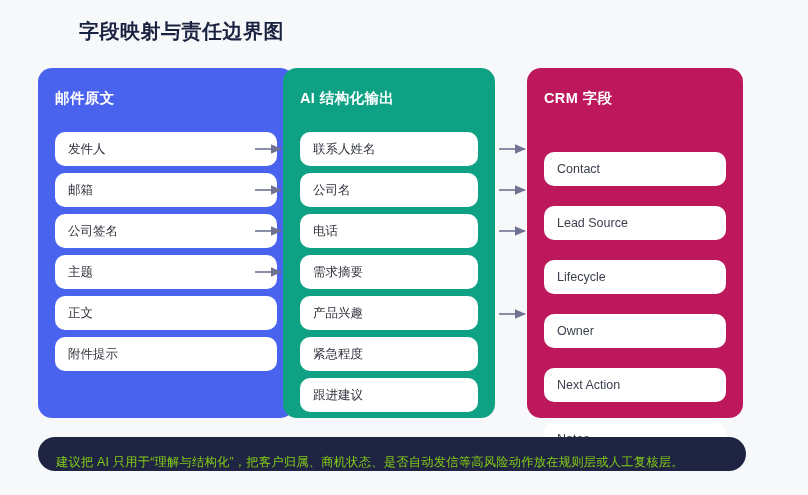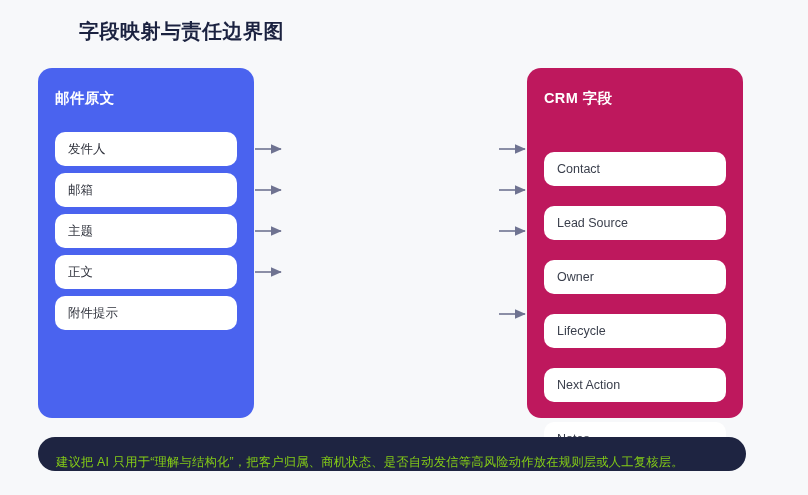--- a/index.html
+++ b/index.html
@@ -35,21 +35,21 @@
   }
 
   .panel {
     position: absolute;
     top: 68px;
     height: 350px;
     border-radius: 14px;
     box-sizing: border-box;
     padding: 0;
   }
-  .panel-1 { left: 38px;  width: 216px; background: #4a63ef; }
+  .panel-1 { left: 38px;  width: 256px; background: #4a63ef; }
   .panel-2 { left: 283px; width: 212px; background: #0fa184; }
   .panel-3 { left: 527px; width: 216px; background: #be185d; }
 
   .panel-title {
     position: absolute;
     left: 17px;
     top: 21px;
     font-size: 14.5px;
     font-weight: bold;
     color: #ffffff;
@@ -108,34 +108,47 @@
 
 <div id="page-title">字段映射与责任边界图</div>
 
 <div id="diagram">
 
   <div class="panel panel-1">
     <div class="panel-title">邮件原文</div>
     <div class="cards">
       <div class="card">发件人</div>
       <div class="card">邮箱</div>
+      <div class="card">公司签名</div>
       <div class="card">主题</div>
       <div class="card">正文</div>
       <div class="card">附件提示</div>
     </div>
   </div>
 
+  <div class="panel panel-2">
+    <div class="panel-title">AI 结构化输出</div>
+    <div class="cards">
+      <div class="card">联系人姓名</div>
+      <div class="card">公司名</div>
+      <div class="card">电话</div>
+      <div class="card">需求摘要</div>
+      <div class="card">产品兴趣</div>
+      <div class="card">紧急程度</div>
+      <div class="card">跟进建议</div>
+    </div>
+  </div>
 
   <div class="panel panel-3">
     <div class="panel-title">CRM 字段</div>
     <div class="cards">
       <div class="card latin">Contact</div>
       <div class="card latin">Lead Source</div>
+      <div class="card latin">Lifecycle</div>
       <div class="card latin">Owner</div>
-      <div class="card latin">Lifecycle</div>
       <div class="card latin">Next Action</div>
       <div class="card latin">Notes</div>
     </div>
   </div>
 
   <svg id="arrow-layer" viewBox="0 0 808 495">
     <defs>
       <marker id="arrowhead" markerWidth="7" markerHeight="6" refX="6.5" refY="3" orient="auto">
         <polygon points="0 0, 7 3, 0 6" fill="#6f7391"></polygon>
       </marker>

